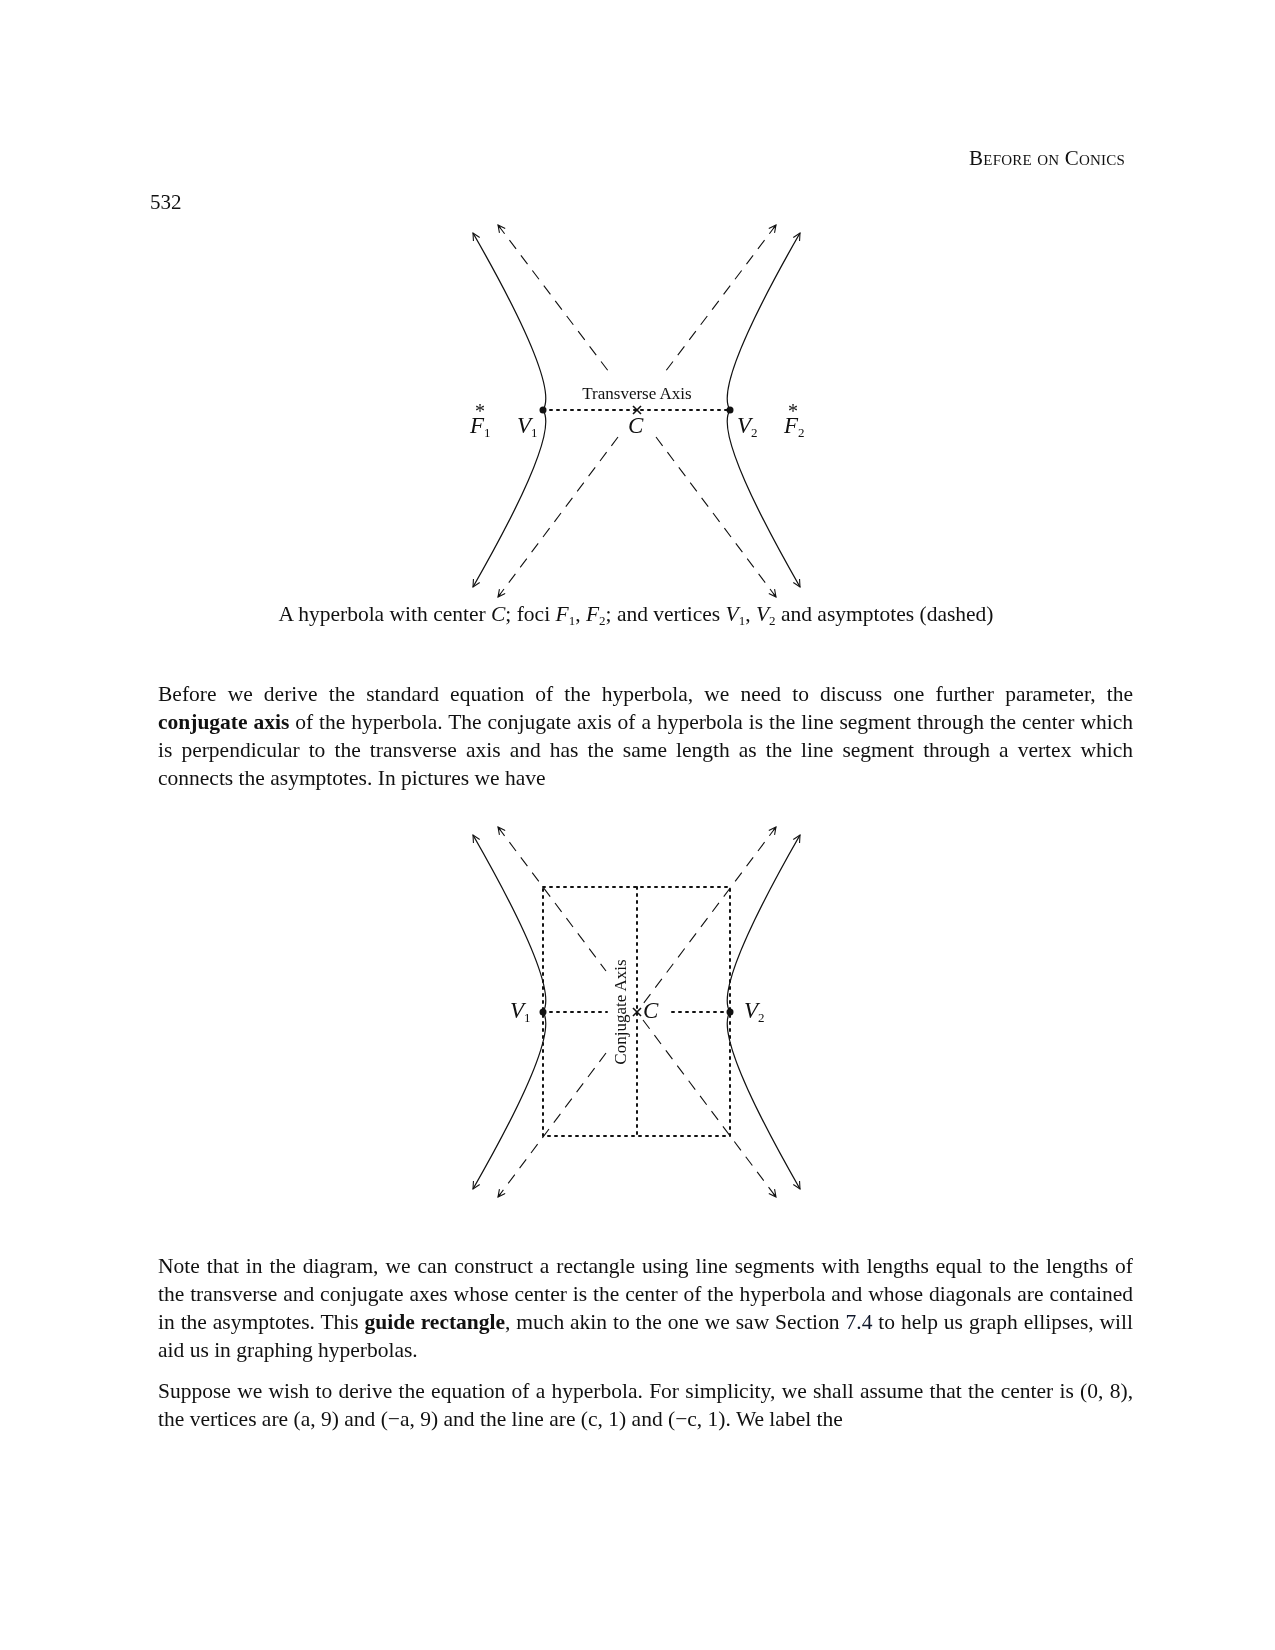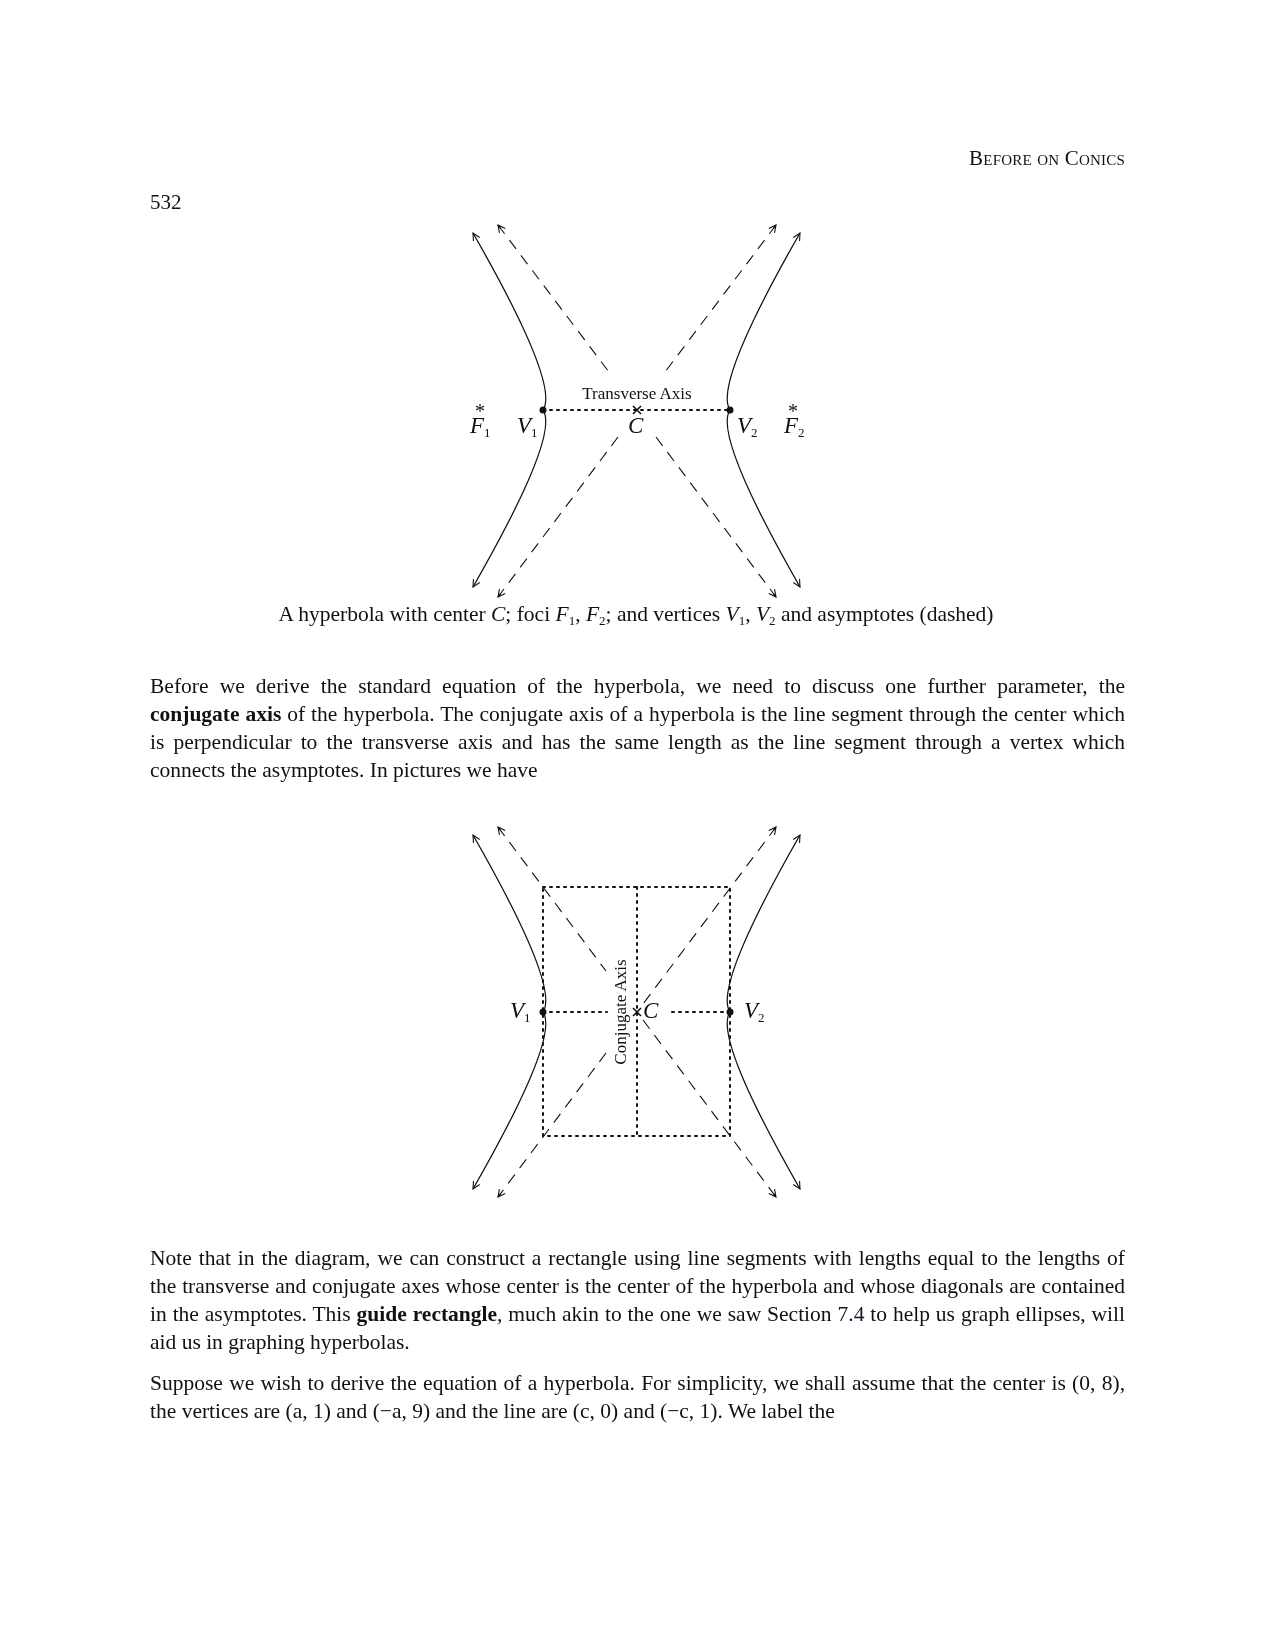--- a/index.html
+++ b/index.html
@@ -7,21 +7,21 @@
          font-family: "Liberation Serif", "DejaVu Serif", serif; color: #111; }
   .header { position: absolute; top: 146px; left: 150px; width: 975px; height: 30px;
             font-size: 21px; }
   .page-num { position: absolute; left: 0; top: 0; margin-top: 44px; }
   .running-title { position: absolute; right: 0; top: 0; font-variant: small-caps; letter-spacing: 0.2px; }
   .fig { position: absolute; left: 0; top: 0; width: 1275px; height: 1650px; pointer-events: none; }
   .fig text { font-family: "Liberation Serif", "DejaVu Serif", serif; fill: #111; }
   .caption { position: absolute; top: 600px; left: 0; width: 1272px; text-align: center;
              font-size: 21.5px; line-height: 28px; }
   .para { position: absolute; left: 150px; width: 975px; font-size: 21.5px; line-height: 28px;
-          text-align: justify; text-align-last: left; margin: 0; }
+          text-align: justify; text-align-last: left; margin: 8px; }
   .p1 { top: 672px; }
   .p2 { top: 1244px; }
   .p3 { top: 1369px; }
   b { font-weight: bold; }
   i.m { font-style: italic; }
   sub { font-size: 13px; vertical-align: -4px; line-height: 0; }
   .link { color: #0f172a; }
 </style>
 </head>
 <body>
@@ -96,13 +96,13 @@
 </svg>
 
 <div class="caption">
   <span>A hyperbola with center </span><i class="m">C</i><span>; foci </span><i class="m">F</i><sub>1</sub><span>, </span><i class="m">F</i><sub>2</sub><span>; and vertices </span><i class="m">V</i><sub>1</sub><span>, </span><i class="m">V</i><sub>2</sub><span> and asymptotes (dashed)</span>
 </div>
 
 <p class="para p1"><span>Before we derive the standard equation of the hyperbola, we need to discuss one further parameter, the </span><b>conjugate axis</b><span> of the hyperbola.  The conjugate axis of a hyperbola is the line segment through the center which is perpendicular to the transverse axis and has the same length as the line segment through a vertex which connects the asymptotes. In pictures we have</span></p>
 
 <p class="para p2"><span>Note that in the diagram, we can construct a rectangle using line segments with lengths equal to the lengths of the transverse and conjugate axes whose center is the center of the hyperbola and whose diagonals are contained in the asymptotes. This </span><b>guide rectangle</b><span>, much akin to the one we saw Section </span><a class="link">7.4</a><span> to help us graph ellipses, will aid us in graphing hyperbolas.</span></p>
 
-<p class="para p3"><span>Suppose we wish to derive the equation of a hyperbola. For simplicity, we shall assume that the center is </span><span>(0, 8)</span><span>, the vertices are </span><span>(a, 1)</span><span> and </span><span>(−a, 9)</span><span> and the line are </span><span>(c, 0)</span><span> and </span><span>(−c, 1)</span><span>. We label the</span></p>
+<p class="para p3"><span>Suppose we wish to derive the equation of a hyperbola. For simplicity, we shall assume that the center is </span><span>(0, 8)</span><span>, the vertices are </span><span>(a, 9)</span><span> and </span><span>(−a, 9)</span><span> and the line are </span><span>(c, 1)</span><span> and </span><span>(−c, 1)</span><span>. We label the</span></p>
 
 </body></html>

